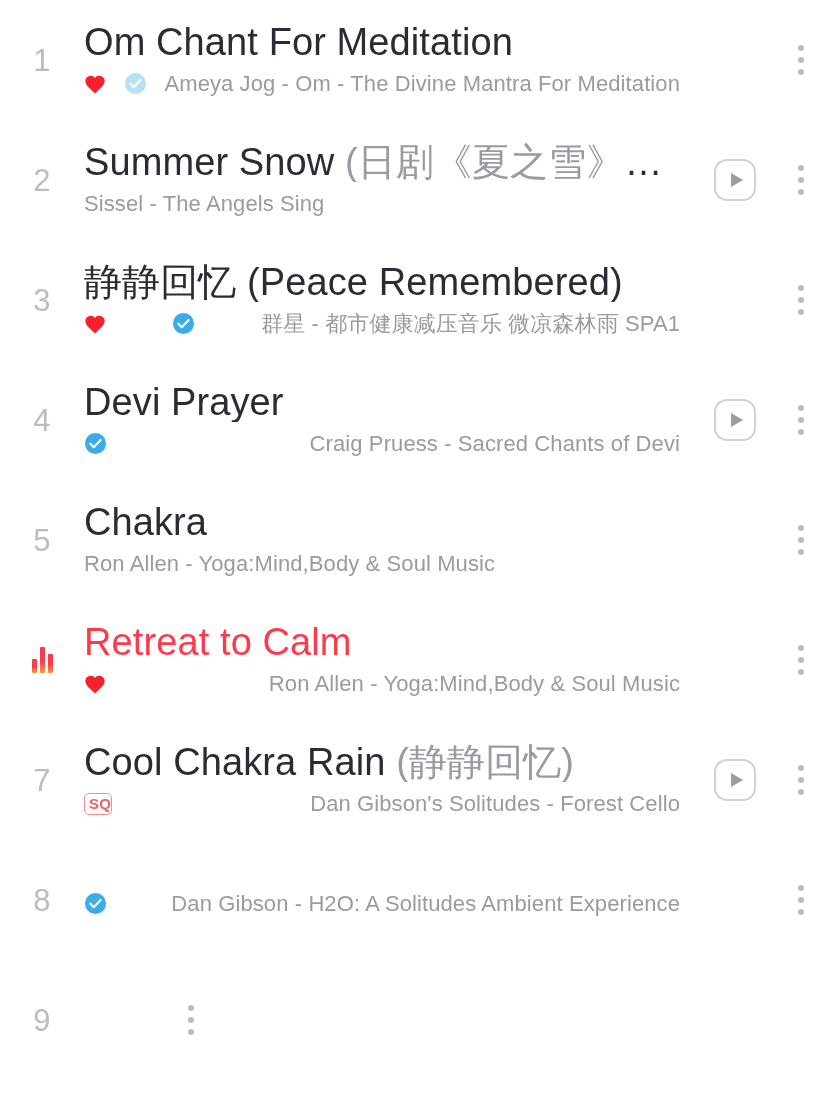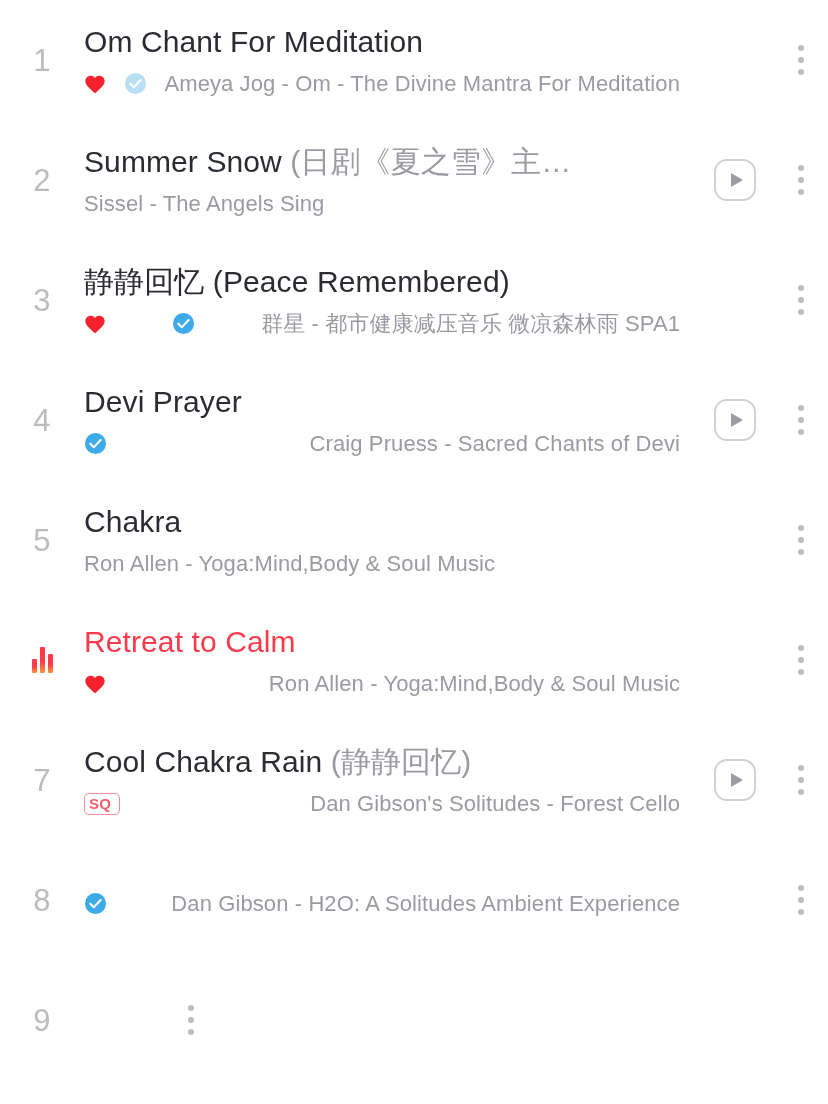--- a/index.html
+++ b/index.html
@@ -68,21 +68,21 @@
     padding-right: 14px;
     display: flex;
     flex-direction: column;
     justify-content: center;
   }
   .title-line {
     display: block;
     white-space: nowrap;
     overflow: hidden;
     text-overflow: ellipsis;
-    font-size: 30px;
+    font-size: 38px;
     line-height: 40px;
     color: #2b2b33;
     font-weight: 400;
     letter-spacing: 0.1px;
   }
   .title-line .alias {
     color: #9a9aa2;
   }
   .track-row.playing .title-line,
   .track-row.playing .title-line .alias {
@@ -122,21 +122,21 @@
     flex: 0 0 auto;
     display: inline-flex;
     align-items: center;
     justify-content: center;
     border: 1.5px solid #f48c95;
     border-radius: 5px;
     color: #f0606c;
     font-size: 15px;
     line-height: 1;
     font-weight: 700;
-    padding: 2px 8px 3px 4px;
+    padding: 2px 0 3px 4px;
     margin-right: 21px;
     letter-spacing: 0.2px;
   }
 
   
   .actions-col {
     display: flex;
     align-items: center;
     justify-content: flex-end;
     min-width: 124px;

